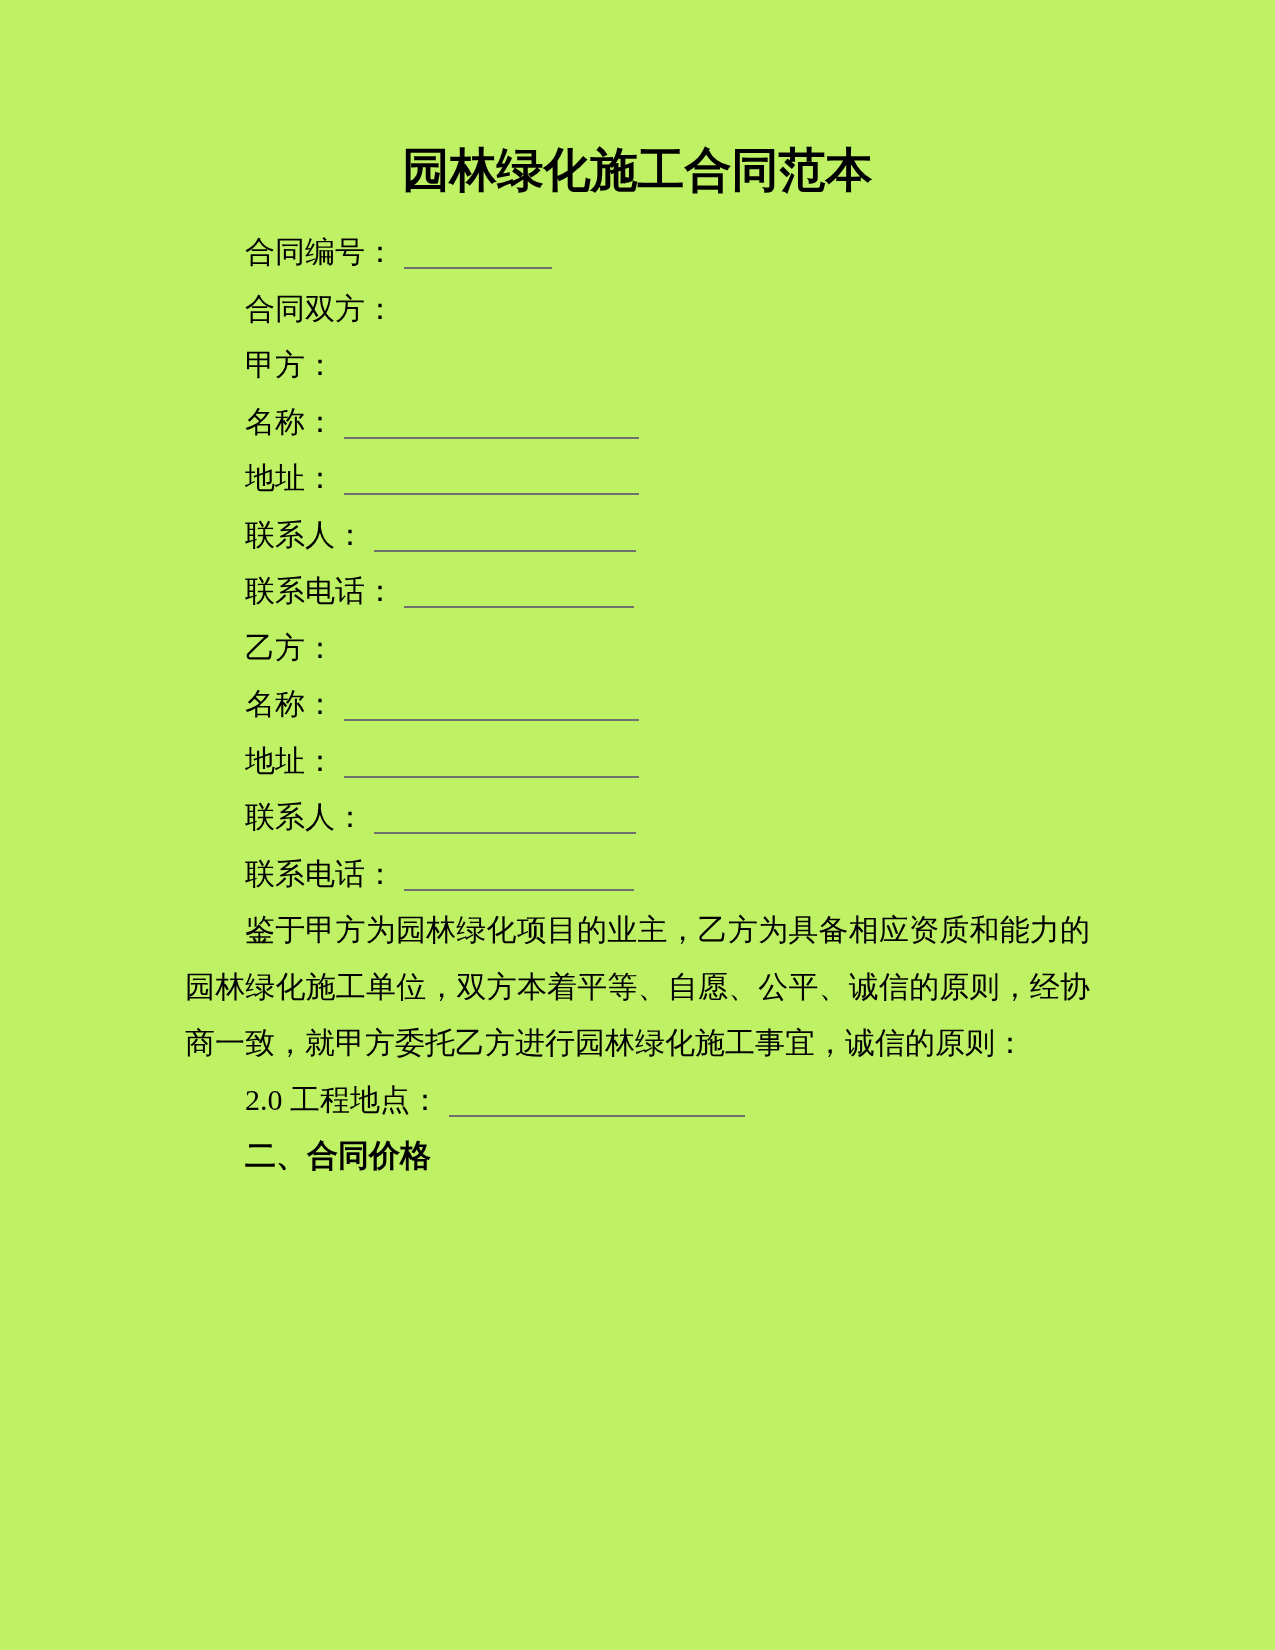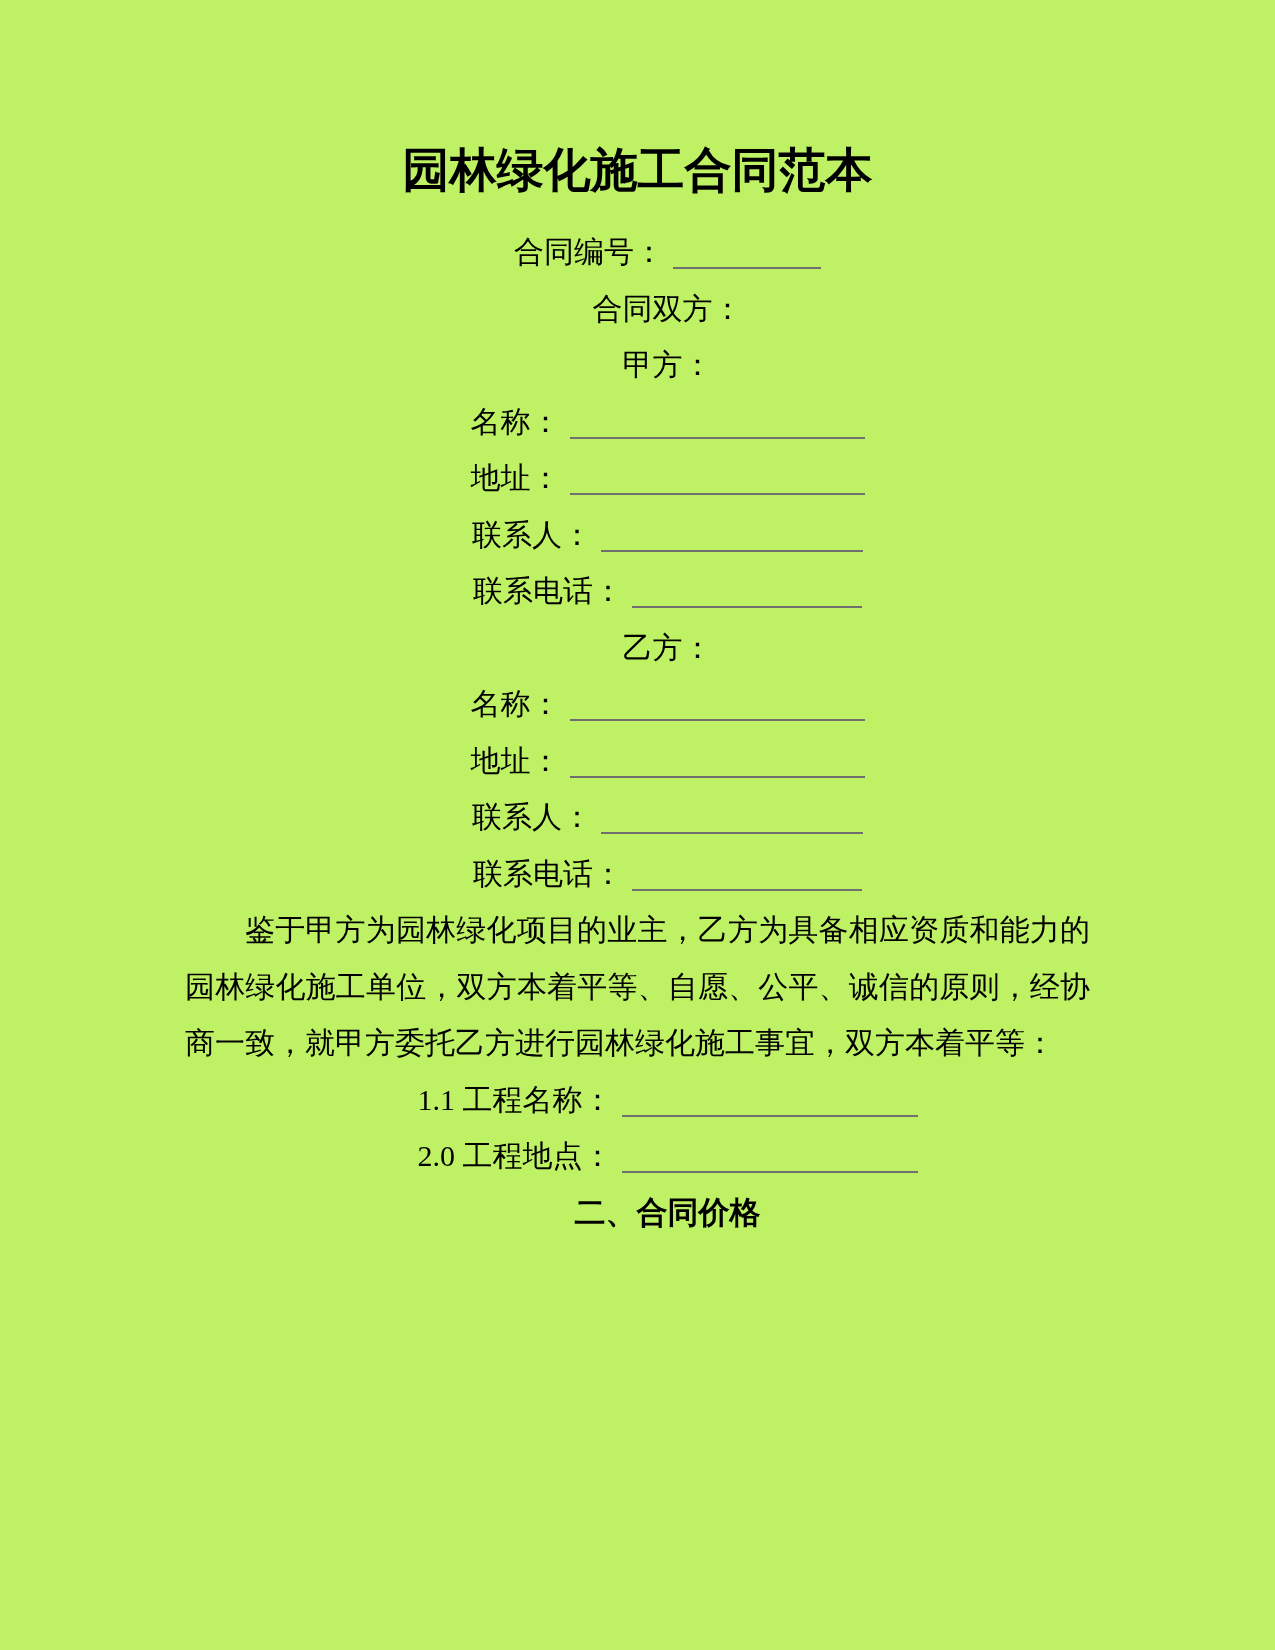--- a/index.html
+++ b/index.html
@@ -34,21 +34,20 @@
     margin-top: 24px;
   }
   .line {
     font-size: 30px;
     line-height: 56.5px;
     height: 56.5px;
     white-space: nowrap;
   }
   .line.indent {
     text-indent: 60px;
-    text-align: center;
   }
   .line.bold {
     font-weight: bold;
     font-size: 31px;
   }
   .line.fill {
     white-space: normal;
     text-align: justify;
     text-align-last: justify;
   }
@@ -80,19 +79,18 @@
         <div class="line indent"><span>地址：</span><span class="blank blank-name"></span></div>
         <div class="line indent"><span>联系人：</span><span class="blank blank-contact"></span></div>
         <div class="line indent"><span>联系电话：</span><span class="blank blank-phone"></span></div>
         <div class="line indent"><span>乙方：</span></div>
         <div class="line indent"><span>名称：</span><span class="blank blank-name"></span></div>
         <div class="line indent"><span>地址：</span><span class="blank blank-name"></span></div>
         <div class="line indent"><span>联系人：</span><span class="blank blank-contact"></span></div>
         <div class="line indent"><span>联系电话：</span><span class="blank blank-phone"></span></div>
         <div class="line indent fill"><span>鉴于甲方为园林绿化项目的业主，乙方为具备相应资质和能力的</span></div>
         <div class="line fill"><span>园林绿化施工单位，双方本着平等、自愿、公平、诚信的原则，经协</span></div>
-        <div class="line"><span>商一致，就甲方委托乙方进行园林绿化施工事宜，双方本着平等：</span></div>
-        <div class="line indent"><span>1.1 工程名称：</span><span class="blank blank-field"></span></div>
+        <div class="line"><span>商一致，就甲方委托乙方进行园林绿化施工事宜，诚信的原则：</span></div>
         <div class="line indent"><span>2.0 工程地点：</span><span class="blank blank-field"></span></div>
         <div class="line indent bold"><span>二、合同价格</span></div>
       </div>
   </div>
 </div>
 
 </body></html>

